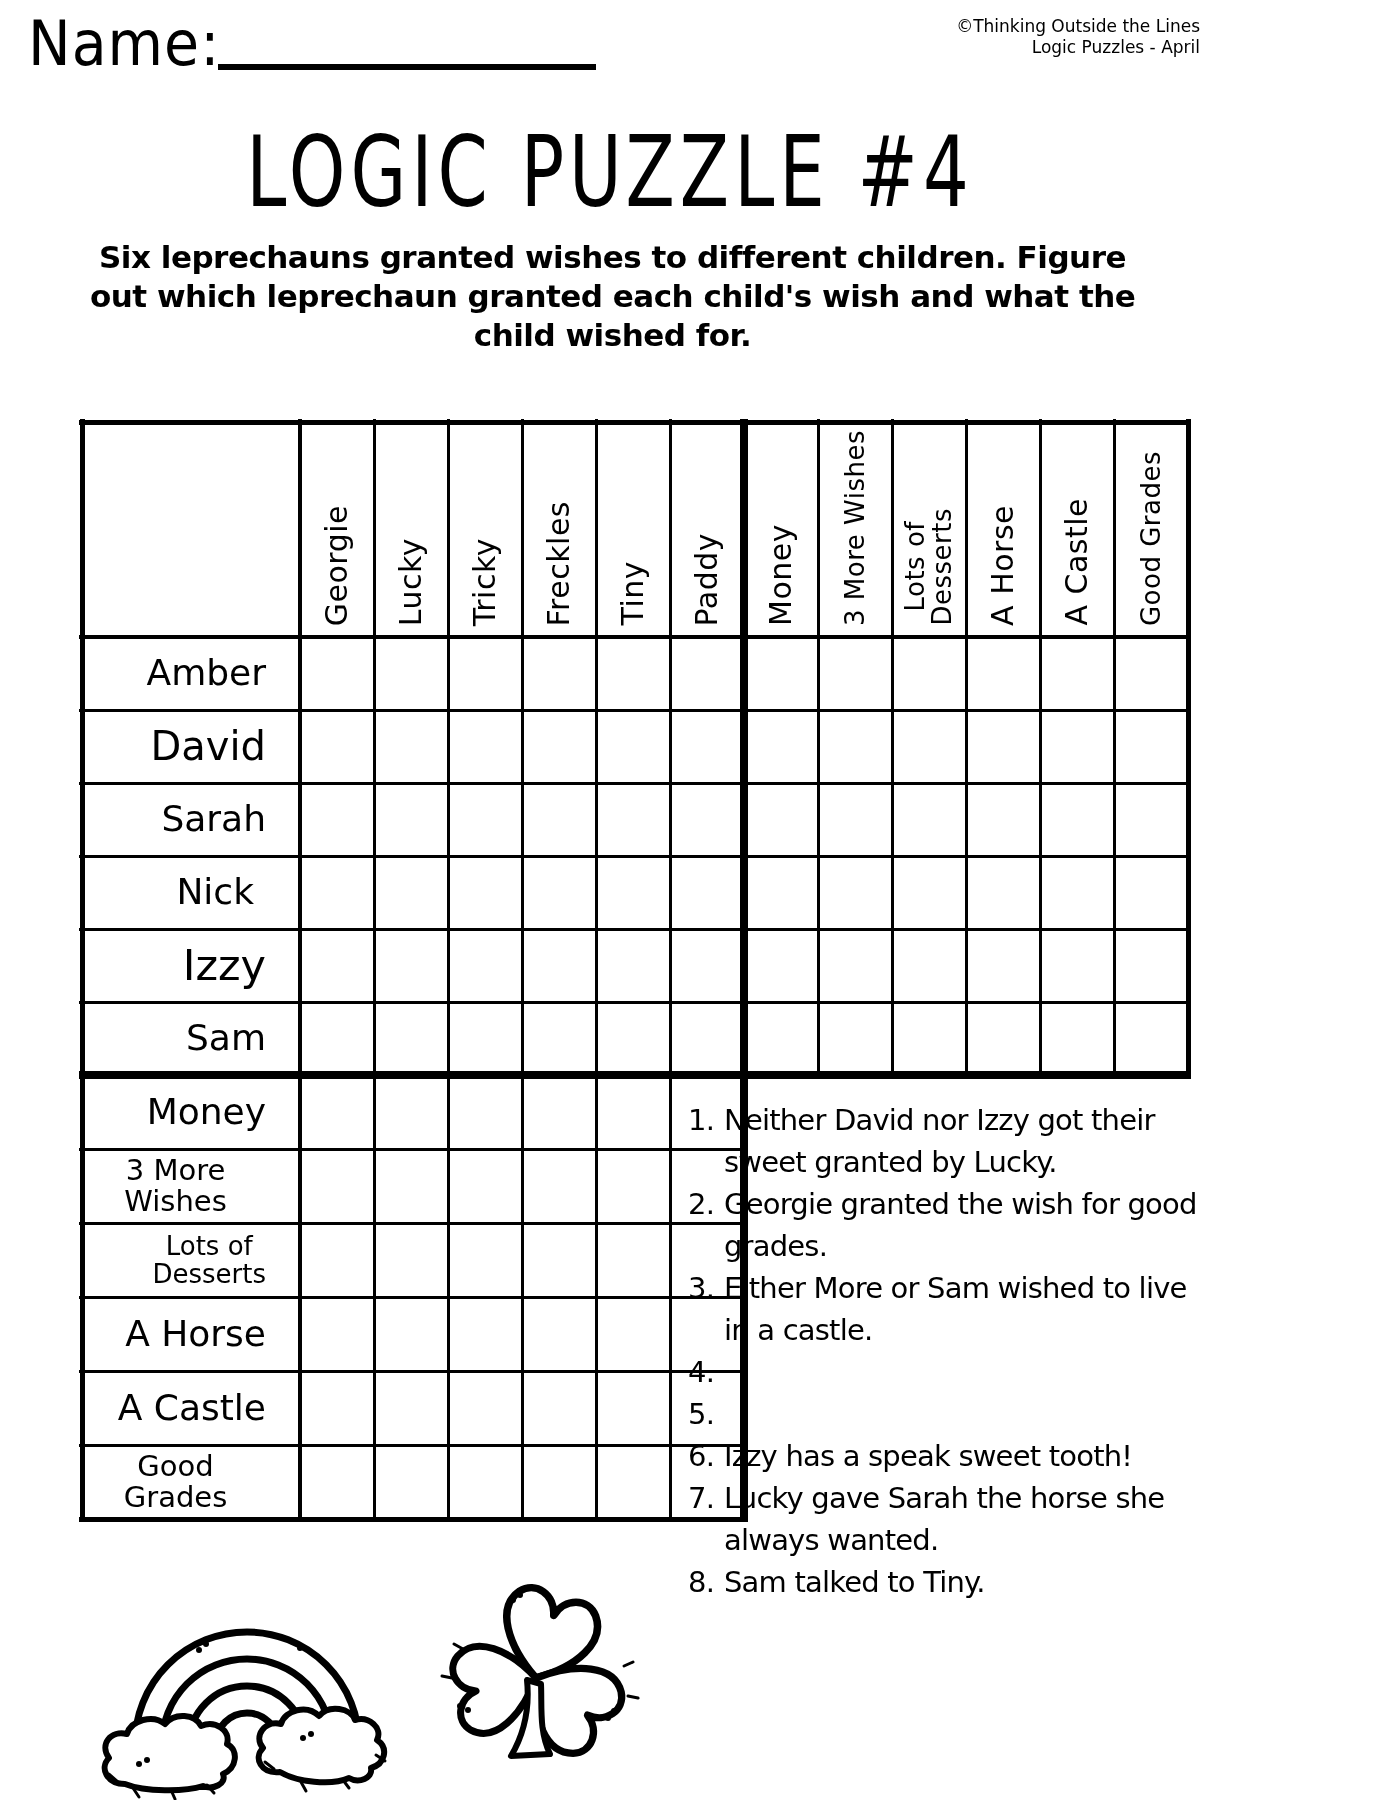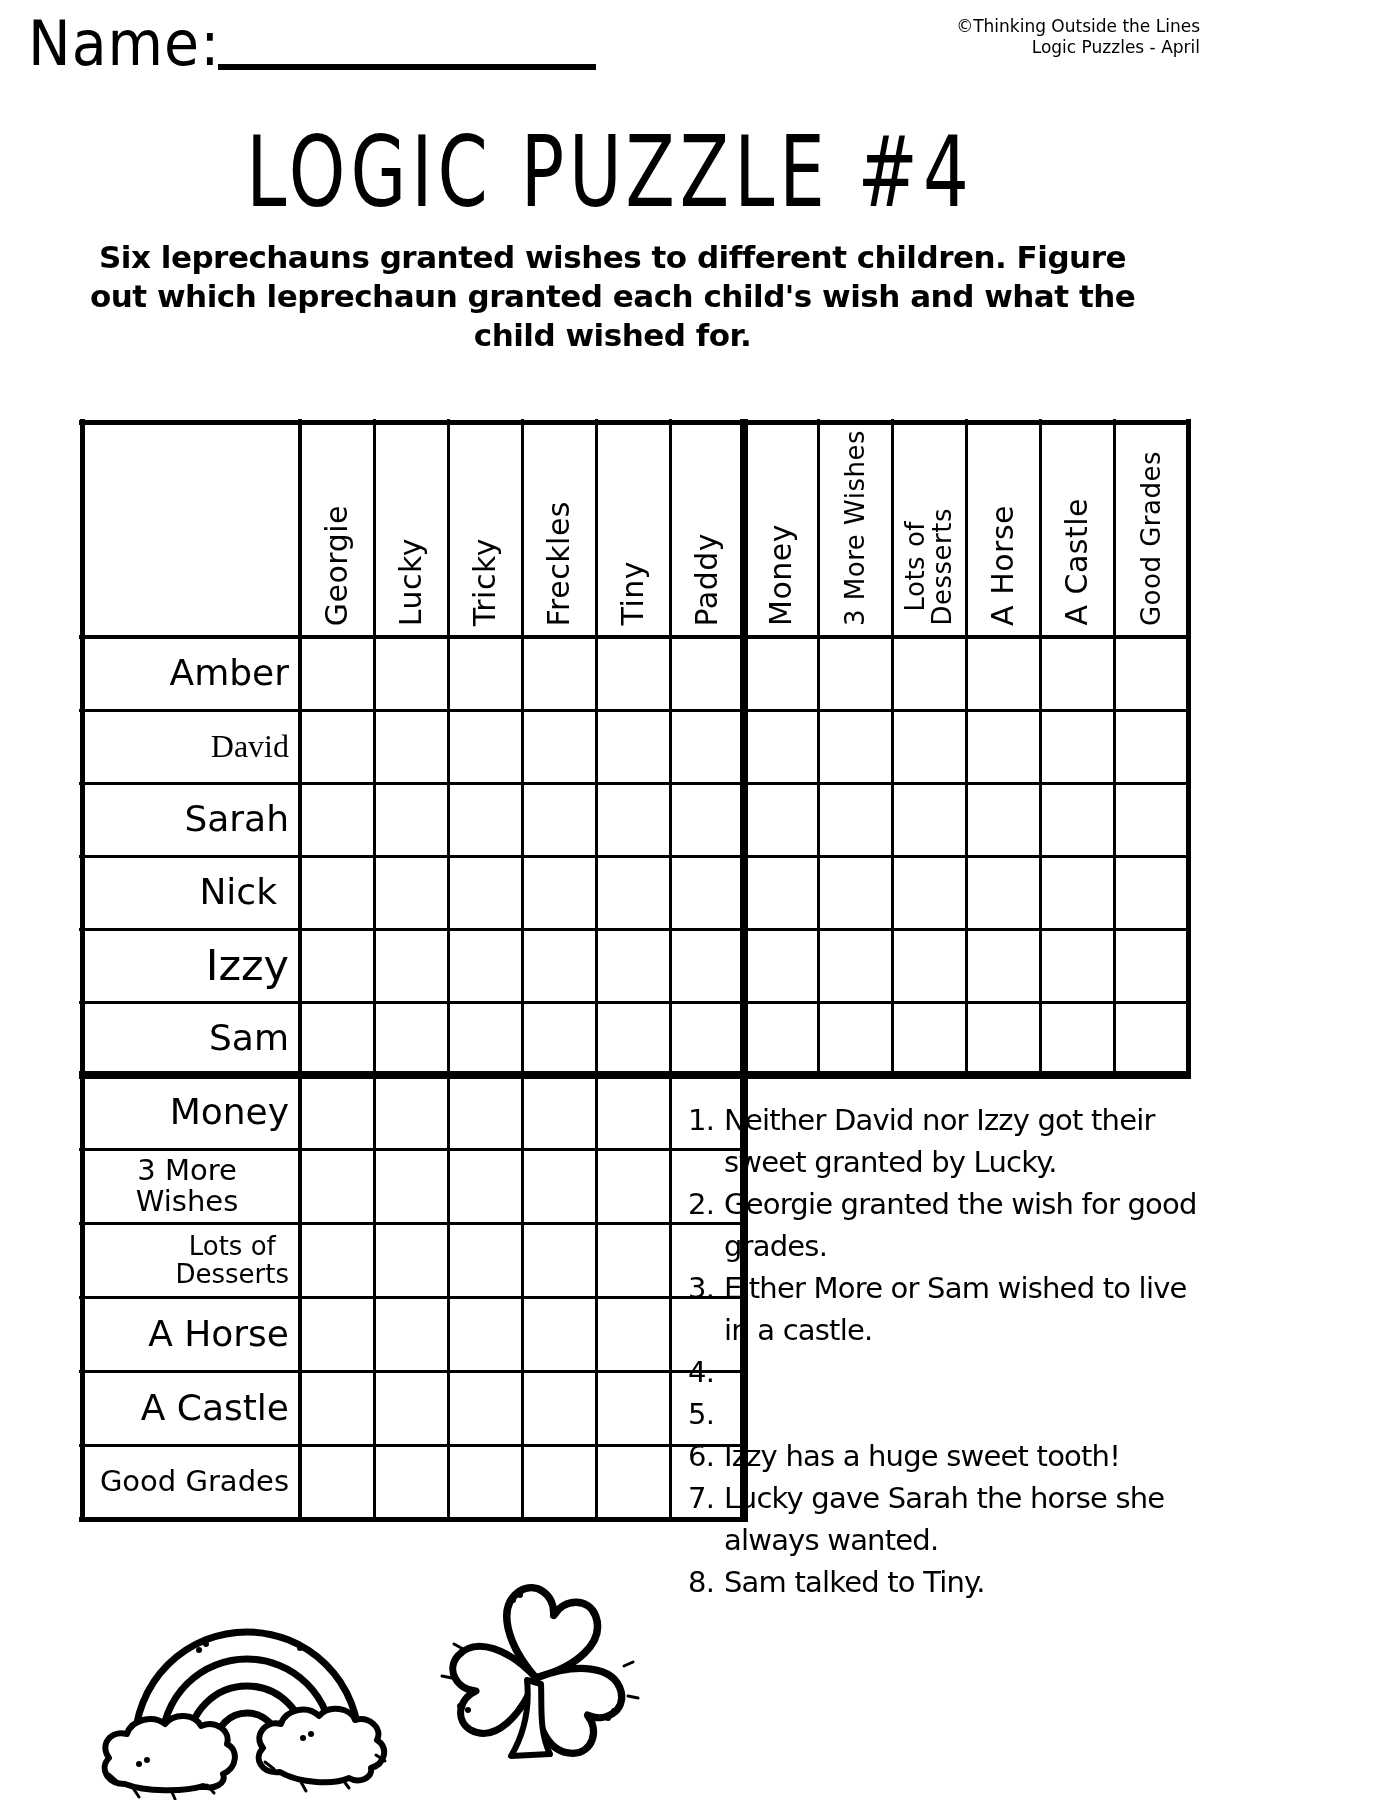--- a/index.html
+++ b/index.html
@@ -23,21 +23,21 @@
     letter-spacing:-0.5px; white-space:pre; }
 
   .gline { position:absolute; background:#000; }
 
   .col-header { position:absolute; display:flex; flex-direction:column;
     justify-content:flex-end; align-items:center; padding-bottom:9px; }
   .col-header span { writing-mode:vertical-rl; transform:rotate(180deg);
     white-space:pre-line; text-align:center; line-height:1.02; letter-spacing:0.5px; }
 
   .row-label { position:absolute; display:flex; align-items:center;
-    justify-content:flex-end; padding-right:9px; }
+    justify-content:flex-end; padding-right:32px; }
   .row-label span { white-space:pre-line; text-align:center; line-height:1.08; }
 
   .cell { position:absolute; background:transparent; }
 
   .clues { position:absolute; left:688px; top:1099px; width:560px; }
   .clue { display:flex; align-items:flex-start; }
   .clue-num { width:36px; flex:0 0 36px; font-size:29px; line-height:42px;
     letter-spacing:-0.8px; }
   .clue-text { font-size:29px; line-height:42px; letter-spacing:-0.8px; white-space:pre; }
 
@@ -126,21 +126,21 @@
       <div class="col-header" style="left:1040px;top:425px;width:74px;height:210px;">
         <span style="font-size: 30px;">A Castle</span>
       </div>
       <div class="col-header" style="left:1114px;top:425px;width:74px;height:210px;">
         <span style="font-size: 26px;">Good Grades</span>
       </div>
       <div class="row-label" style="left:85px;top:637px;width:213px;height:73px;">
         <span style="font-size: 36px;">Amber</span>
       </div>
       <div class="row-label" style="left:85px;top:710px;width:213px;height:73px;">
-        <span style="font-size: 32px; font-family: Liberation Serif, serif;">David</span>
+        <span style="font-size: 40px;">David</span>
       </div>
       <div class="row-label" style="left:85px;top:783px;width:213px;height:73px;">
         <span style="font-size: 36px;">Sarah</span>
       </div>
       <div class="row-label" style="left:73px;top:856px;width:213px;height:73px;">
         <span style="font-size: 36px;">Nick</span>
       </div>
       <div class="row-label" style="left:85px;top:929px;width:213px;height:73px;">
         <span style="font-size: 43px;">Izzy</span>
       </div>
@@ -293,21 +293,21 @@
 in a castle.</div>
       </div>
       <div class="clue">
         <div class="clue-num">4.</div>
       </div>
       <div class="clue">
         <div class="clue-num">5.</div>
       </div>
       <div class="clue">
         <div class="clue-num">6.</div>
-        <div class="clue-text">Izzy has a huge sweet tooth!</div>
+        <div class="clue-text">Izzy has a speak sweet tooth!</div>
       </div>
       <div class="clue">
         <div class="clue-num">7.</div>
         <div class="clue-text">Lucky gave Sarah the horse she
 always wanted.</div>
       </div>
       <div class="clue">
         <div class="clue-num">8.</div>
         <div class="clue-text">Sam talked to Tiny.</div>
       </div>

